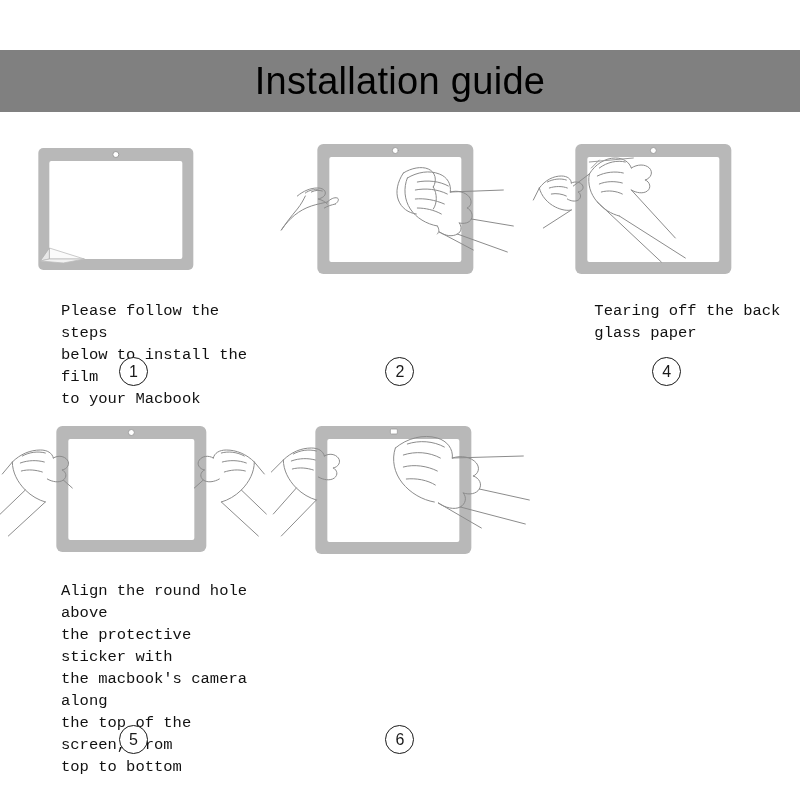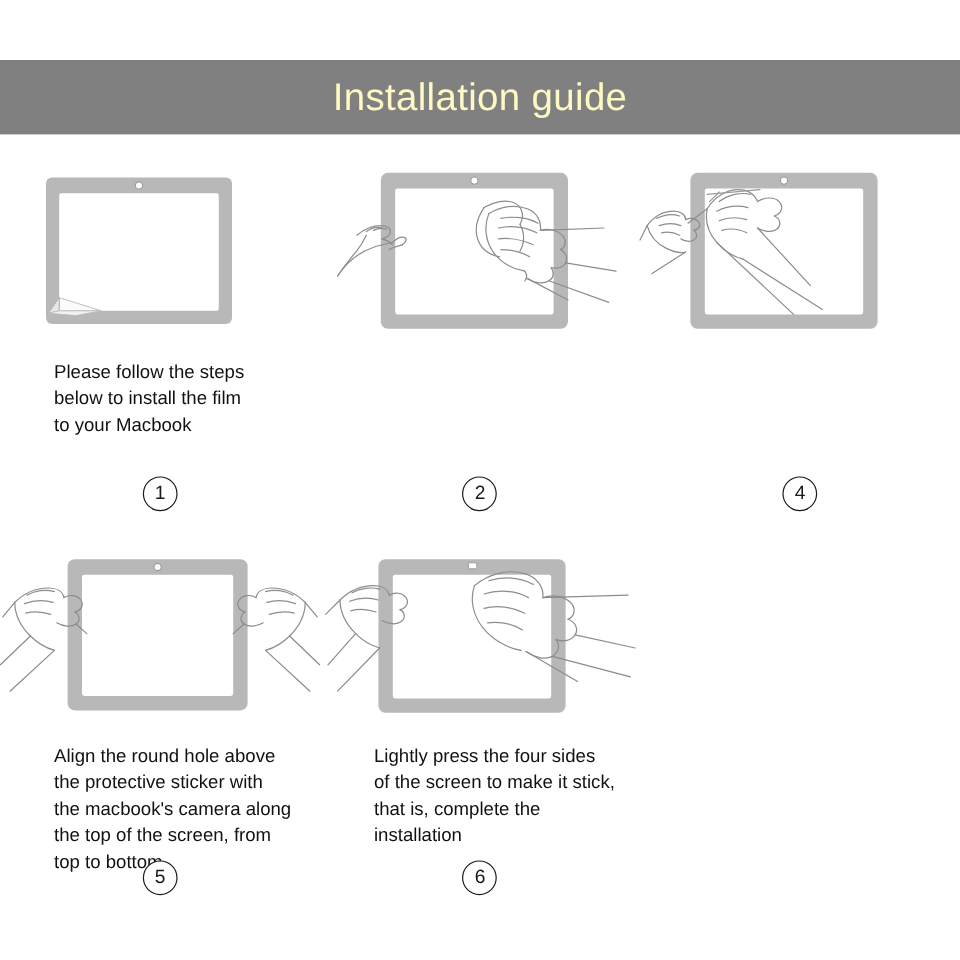--- a/index.html
+++ b/index.html
@@ -21,22 +21,22 @@
     left: 0;
     top: 50px;
     width: 800px;
     height: 62px;
     background: #808080;
     display: flex;
     align-items: center;
     justify-content: center;
   }
   #header-title {
-    color: #fef9c3;
-    font-size: 32px;
+    color: #000000;
+    font-size: 38px;
     font-weight: 400;
     letter-spacing: 0.3px;
     font-family: "Liberation Sans", sans-serif;
   }
 
   
   #steps-grid {
     position: absolute;
     left: 0;
     top: 130px;
@@ -66,21 +66,22 @@
     overflow: visible;
   }
   .step-caption {
     margin-top: 10px;
     padding-left: 45px;
     padding-right: 12px;
     font-size: 15.5px;
     line-height: 22px;
     color: #111111;
     white-space: pre-line;
-    font-family: Liberation Sans, sans-serif;
+    font-family: Liberation Mono, monospace;
+    margin-left: 16px;
   }
   .badge-row {
     position: absolute;
     left: 0;
     bottom: 24px;
     width: 100%;
     display: flex;
     justify-content: center;
     pointer-events: none;
   }
@@ -214,20 +215,22 @@
           <path d="M86 86 L152 128"></path>
           <path d="M98 60 L142 108"></path>
           <path d="M64 72 L128 132"></path>
           <path d="M56 44 L40 56"></path>
 
           <path d="M56 32 L100 28" stroke="#9a9a9a"></path>
           <path d="M58 38 L66 30" stroke="#9a9a9a"></path>
         </g>
       </svg>
     </div>
+    <div class="step-caption">Tearing off the back
+glass paper</div>
     <div class="badge-row">
       <div class="step-badge">4</div>
     </div>
   </div>
 
   <div class="step-cell">
     <div class="figure-wrap">
       <svg viewBox="0 0 266 160" preserveAspectRatio="xMidYMid meet">
 
         <rect x="56" y="16" width="150" height="126" rx="6" ry="6" fill="#b8b8b8"></rect>
@@ -301,21 +304,18 @@
           <path d="M136 57 C147 54 160 56 170 61"></path>
           <path d="M139 69 C149 68 160 70 168 75"></path>
 
           <path d="M212 79 L262 90"></path>
           <path d="M185 48 L256 46"></path>
           <path d="M193 97 L258 114"></path>
           <path d="M171 93 L214 118"></path>
         </g>
       </svg>
     </div>
-    <div class="step-caption">Lightly press the four sides
-of the screen to make it stick,
-that is, complete the installation</div>
     <div class="badge-row">
       <div class="step-badge">6</div>
     </div>
   </div>
 
 </div>
 
 </body></html>

